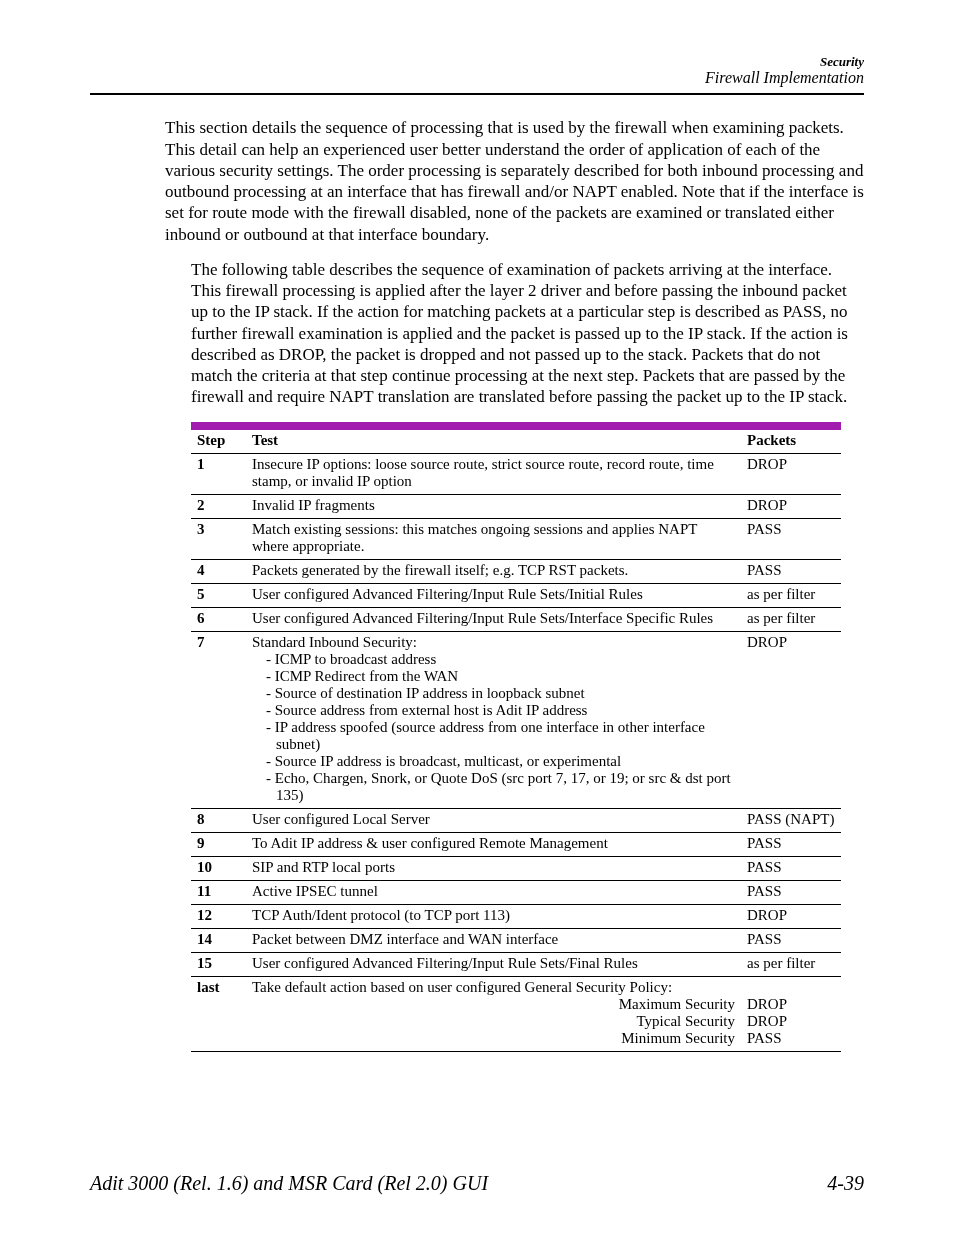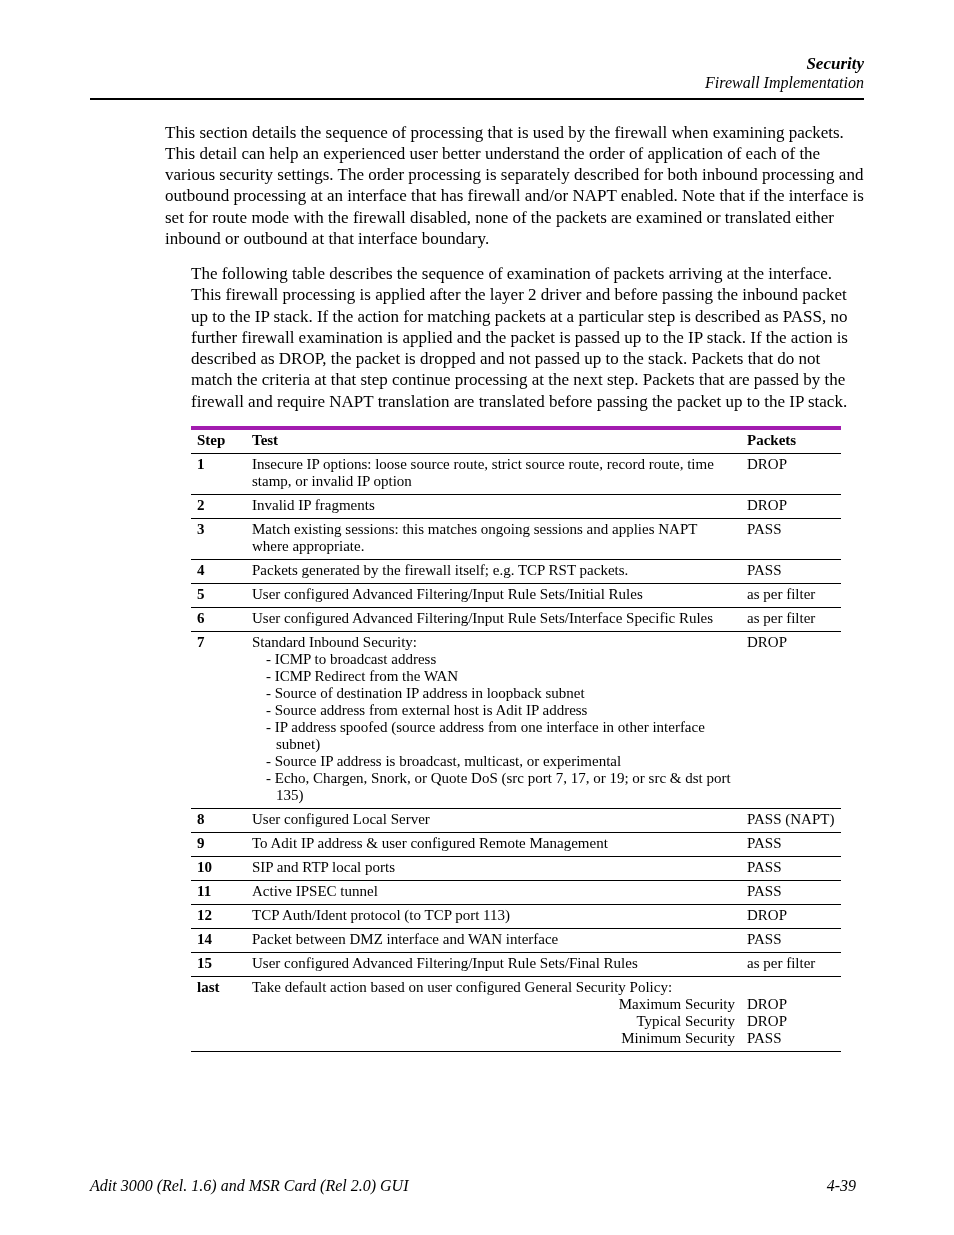--- a/index.html
+++ b/index.html
@@ -17,21 +17,21 @@
     padding: 55px 90px 30px 90px;
     position: relative;
   }
   .running-head {
     text-align: right;
     margin-bottom: 6px;
   }
   .running-head .chapter {
     font-style: italic;
     font-weight: bold;
-    font-size: 17px;
+    font-size: 13px;
     line-height: 1.1;
   }
   .running-head .section {
     font-style: italic;
     font-size: 16px;
   }
   .head-rule {
     border: none;
     border-top: 2px solid #000;
     margin: 4px 0 22px 0;
@@ -78,21 +78,21 @@
     border-top: 1.5px solid #000;
     padding: 2px 6px 4px 6px;
     vertical-align: top;
     text-align: left;
   }
   table.rules tr:last-child td {
     border-bottom: 1.5px solid #000;
   }
   table.rules th {
     font-weight: bold;
-    border-top: 4px solid #a21caf;
+    border-top: 8px solid #a21caf;
     margin-top: 48px;
   }
   table.rules tr.header-row th {
     border-bottom: 1px solid #000;
   }
   table.rules col.step { width: 55px; }
   table.rules col.test { width: auto; }
   table.rules col.action { width: 100px; }
   .step-cell { font-weight: bold; }
   .test-list {
@@ -111,25 +111,25 @@
     display: flex;
     flex-direction: column;
   }
   .last-test-head {
     text-align: left;
   }
   .footer {
     position: absolute;
     bottom: 40px;
     left: 90px;
-    right: 98px;
+    right: 90px;
     display: flex;
     justify-content: space-between;
     font-style: italic;
-    font-size: 16px;
+    font-size: 20px;
   }
   .footer .right {
     font-style: italic;
   }
 </style>
 </head>
 <body>
 
 <div class="page">
 

